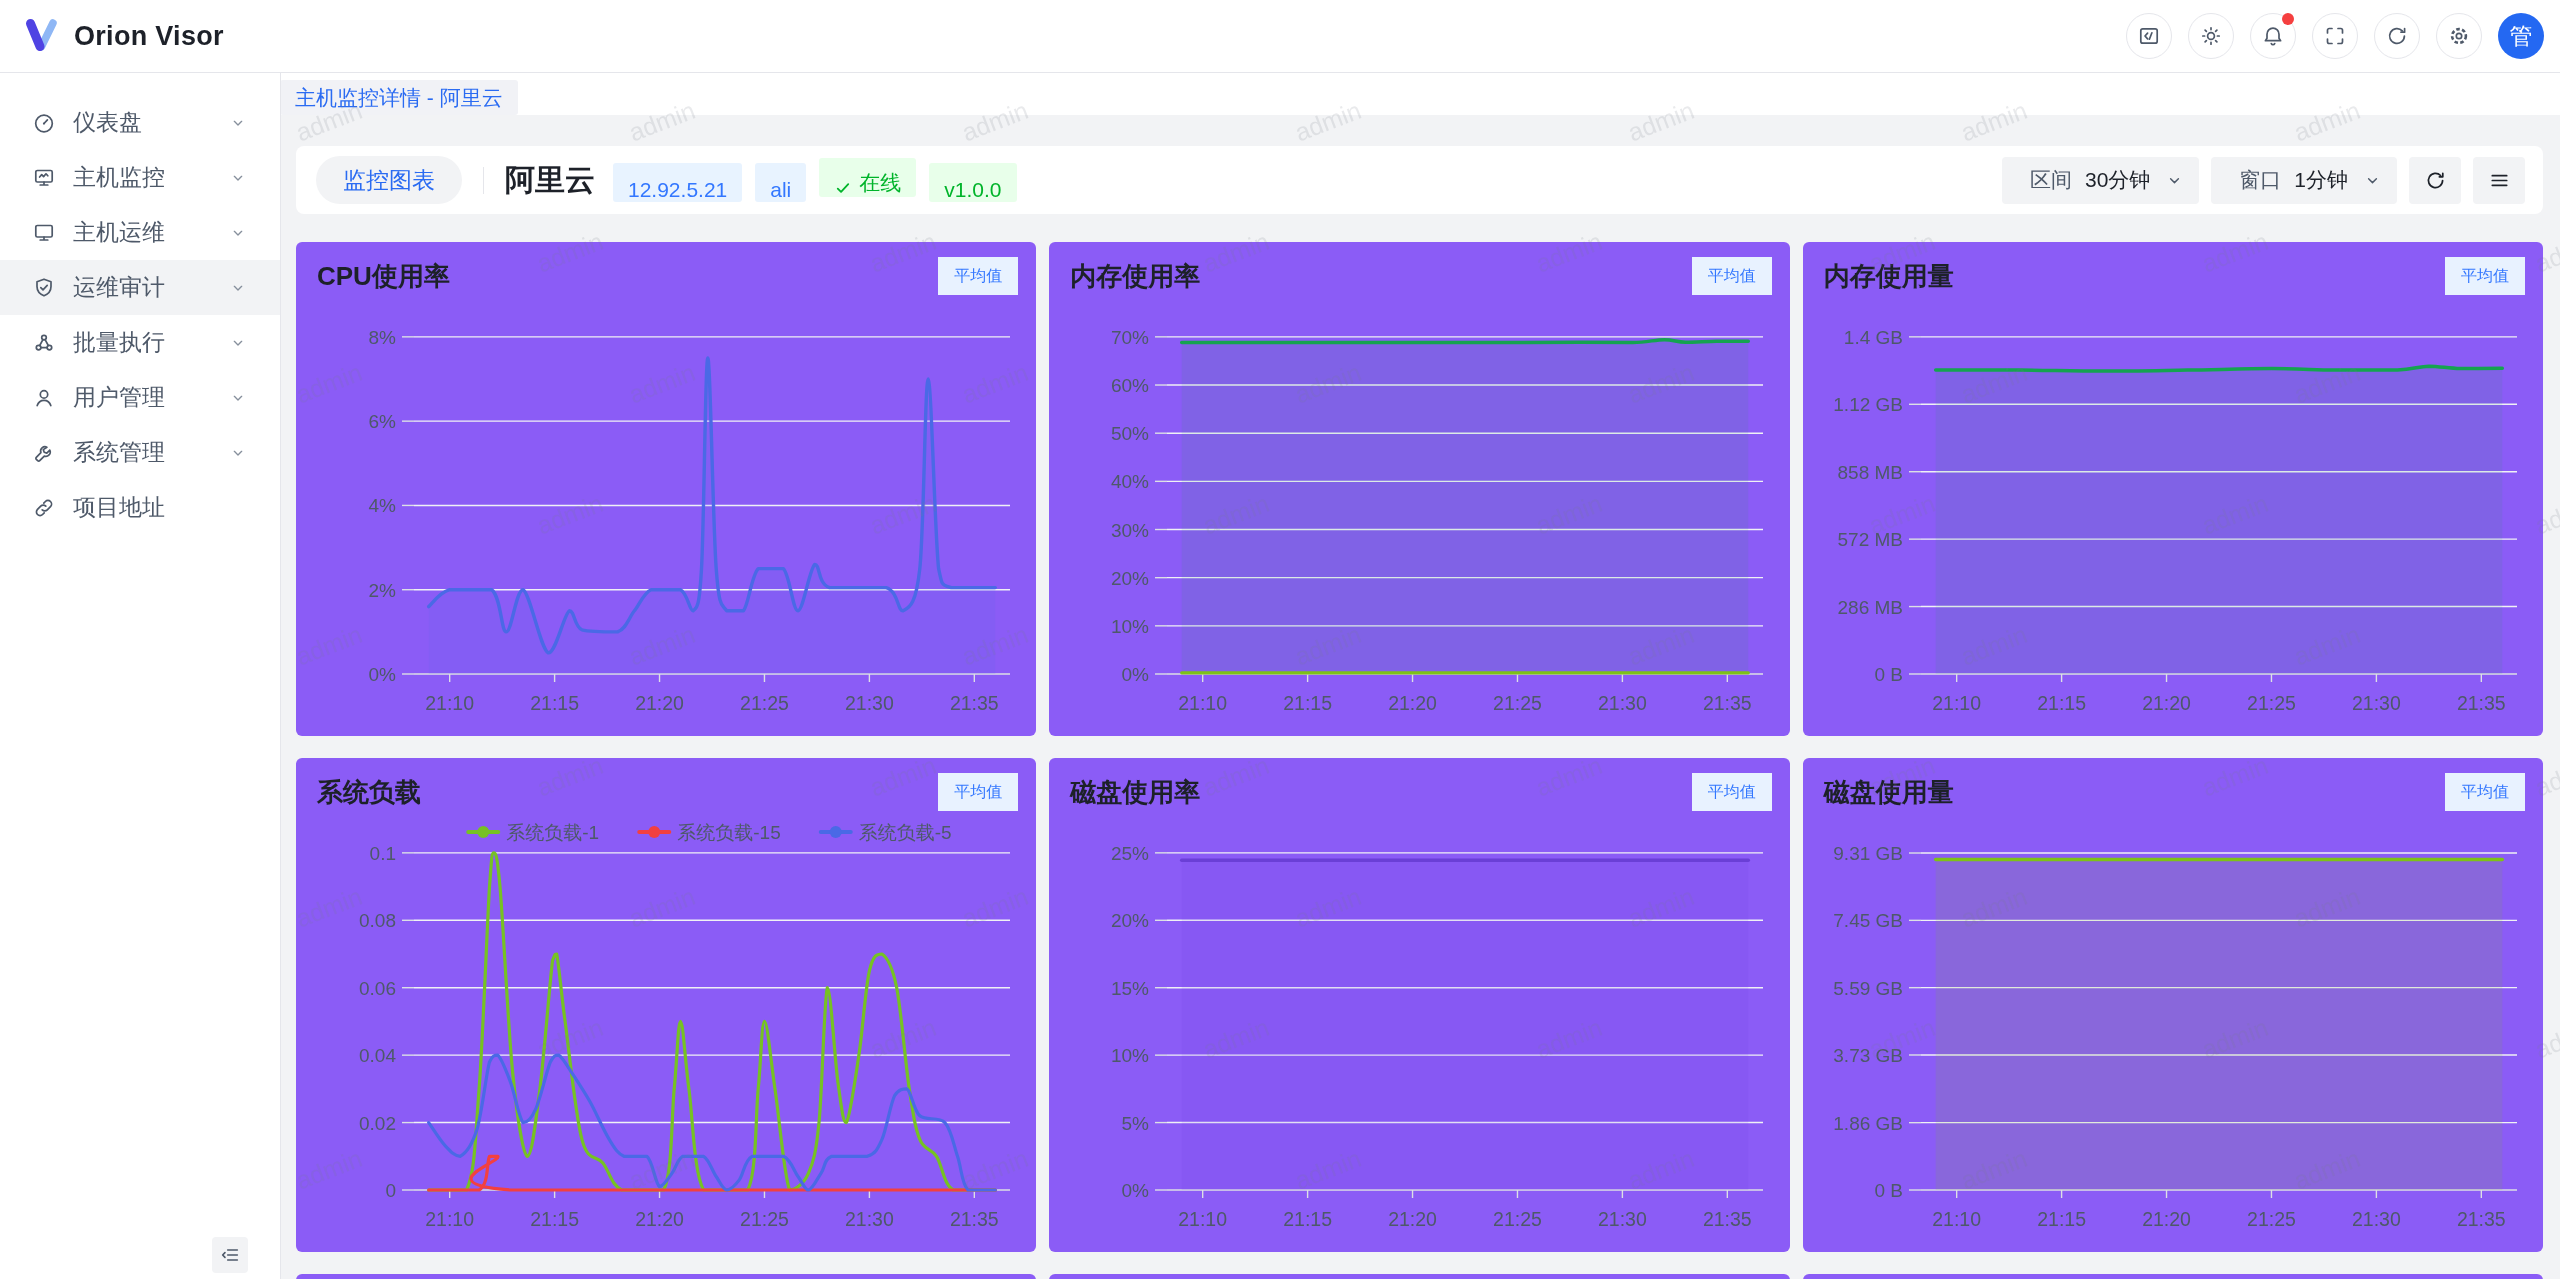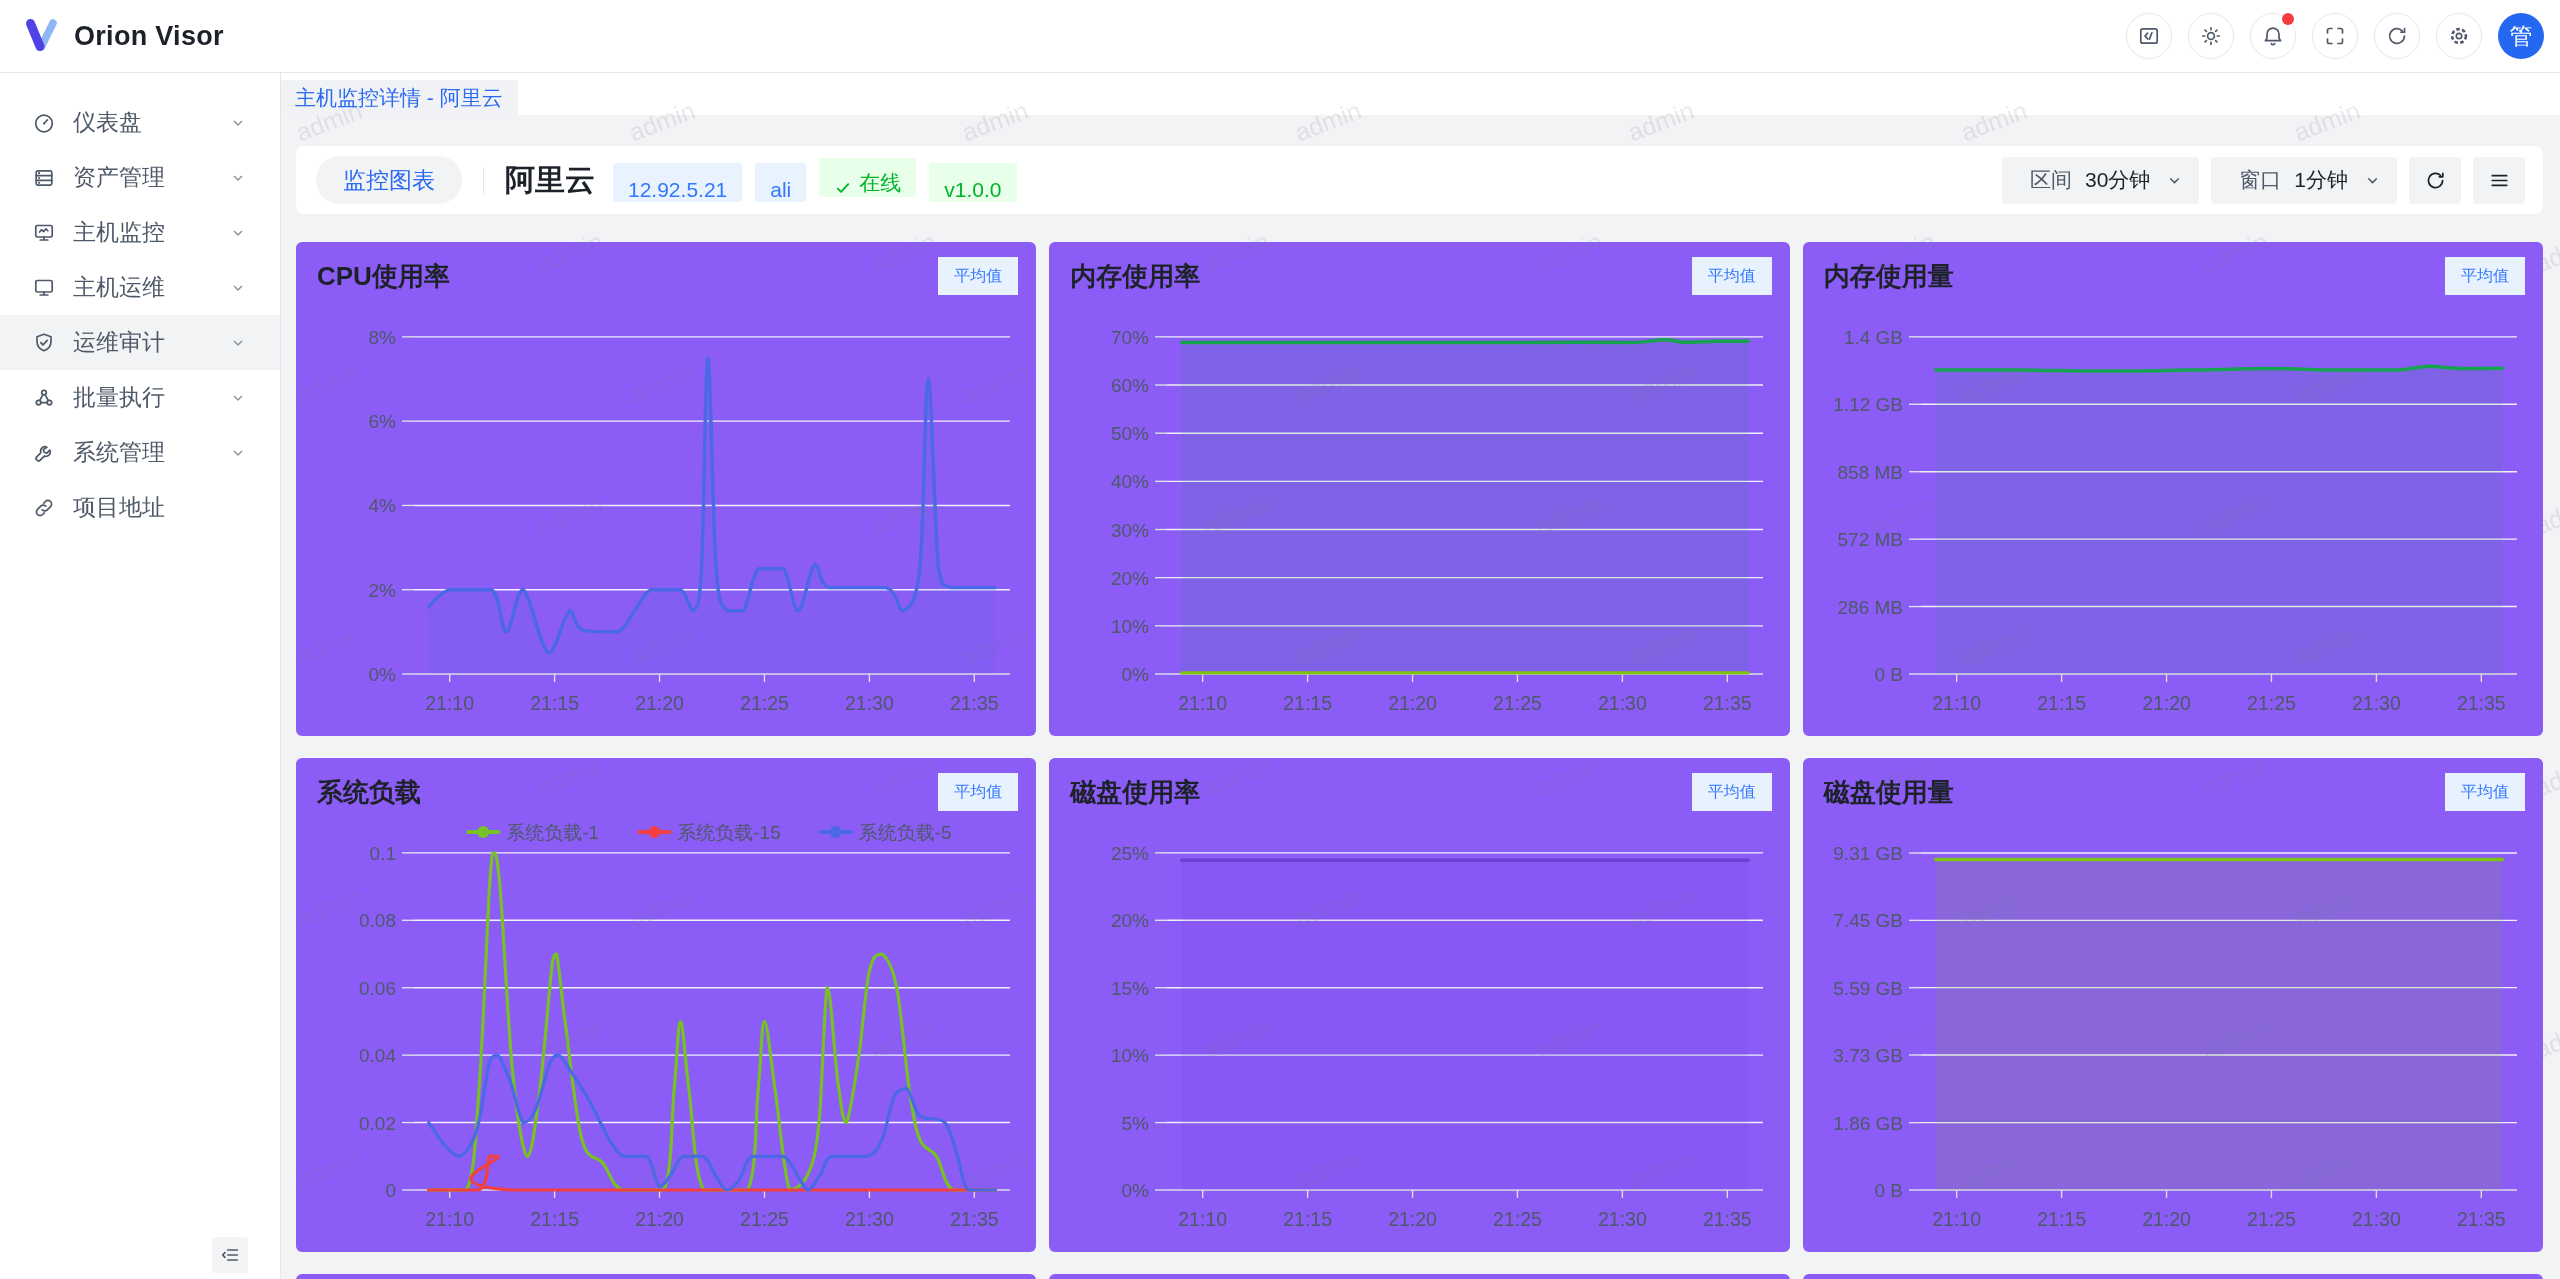--- a/index.html
+++ b/index.html
@@ -146,31 +146,20 @@
             <path d="M12 12.5l3.4-3.7"></path>
             <circle cx="12" cy="12.5" r="1.1" fill="currentColor" stroke="none"></circle>
           </svg></span>
         <span class="mi-label">仪表盘</span>
         <span class="mi-chev"><svg width="16" height="16" viewBox="0 0 24 24" fill="none" stroke="currentColor" stroke-width="2" stroke-linecap="round" stroke-linejoin="round">
             <path d="M6.5 9.5l5.5 5.5 5.5-5.5"></path>
           </svg></span>
       </div>
       <div class="menu-item">
         <span class="mi-icon"><svg width="24" height="24" viewBox="0 0 24 24" fill="none" stroke="currentColor" stroke-width="1.7" stroke-linecap="round" stroke-linejoin="round">
-            <rect x="4.2" y="4.8" width="15.6" height="14.4" rx="1.6"></rect>
-            <path d="M4.2 9.6h15.6M4.2 14.4h15.6"></path>
-            <path d="M7.1 7.2h.01M7.1 12h.01M7.1 16.8h.01" stroke-width="2.2"></path>
-          </svg></span>
-        <span class="mi-label">资产管理</span>
-        <span class="mi-chev"><svg width="16" height="16" viewBox="0 0 24 24" fill="none" stroke="currentColor" stroke-width="2" stroke-linecap="round" stroke-linejoin="round">
-            <path d="M6.5 9.5l5.5 5.5 5.5-5.5"></path>
-          </svg></span>
-      </div>
-      <div class="menu-item">
-        <span class="mi-icon"><svg width="24" height="24" viewBox="0 0 24 24" fill="none" stroke="currentColor" stroke-width="1.7" stroke-linecap="round" stroke-linejoin="round">
             <rect x="3.8" y="4.5" width="16.4" height="11.5" rx="1.6"></rect>
             <path d="M7.6 11l2.1-2.4 1.9 2 2.4-2.8 1.8 2"></path>
             <path d="M12 16v3M8.2 19h7.6"></path>
           </svg></span>
         <span class="mi-label">主机监控</span>
         <span class="mi-chev"><svg width="16" height="16" viewBox="0 0 24 24" fill="none" stroke="currentColor" stroke-width="2" stroke-linecap="round" stroke-linejoin="round">
             <path d="M6.5 9.5l5.5 5.5 5.5-5.5"></path>
           </svg></span>
       </div>
       <div class="menu-item">
@@ -194,20 +183,30 @@
           </svg></span>
       </div>
       <div class="menu-item">
         <span class="mi-icon"><svg width="24" height="24" viewBox="0 0 24 24" fill="none" stroke="currentColor" stroke-width="1.7" stroke-linecap="round" stroke-linejoin="round">
             <circle cx="12" cy="6.6" r="2.3"></circle>
             <circle cx="6.6" cy="16.6" r="2.3"></circle>
             <circle cx="17.4" cy="16.6" r="2.3"></circle>
             <path d="M10.9 8.7l-3.2 5.8M13.1 8.7l3.2 5.8M8.9 16.6h6.2"></path>
           </svg></span>
         <span class="mi-label">批量执行</span>
+        <span class="mi-chev"><svg width="16" height="16" viewBox="0 0 24 24" fill="none" stroke="currentColor" stroke-width="2" stroke-linecap="round" stroke-linejoin="round">
+            <path d="M6.5 9.5l5.5 5.5 5.5-5.5"></path>
+          </svg></span>
+      </div>
+      <div class="menu-item">
+        <span class="mi-icon"><svg width="24" height="24" viewBox="0 0 24 24" fill="none" stroke="currentColor" stroke-width="1.7" stroke-linecap="round" stroke-linejoin="round">
+            <circle cx="12" cy="8.4" r="3.7"></circle>
+            <path d="M5.2 19.6c1.1-3.6 3.7-5.3 6.8-5.3s5.7 1.7 6.8 5.3"></path>
+          </svg></span>
+        <span class="mi-label">用户管理</span>
         <span class="mi-chev"><svg width="16" height="16" viewBox="0 0 24 24" fill="none" stroke="currentColor" stroke-width="2" stroke-linecap="round" stroke-linejoin="round">
             <path d="M6.5 9.5l5.5 5.5 5.5-5.5"></path>
           </svg></span>
       </div>
       <div class="menu-item">
         <span class="mi-icon"><svg width="24" height="24" viewBox="0 0 24 24" fill="none" stroke="currentColor" stroke-width="1.7" stroke-linecap="round" stroke-linejoin="round">
             <path d="M14.9 6.2a4.4 4.4 0 0 0-6 5.5L4.3 16.3a1.4 1.4 0 0 0 0 2l1.4 1.4a1.4 1.4 0 0 0 2 0l4.6-4.6a4.4 4.4 0 0 0 5.5-6l-3 3-2.6-.9-.9-2.6z"></path>
           </svg></span>
         <span class="mi-label">系统管理</span>
         <span class="mi-chev"><svg width="16" height="16" viewBox="0 0 24 24" fill="none" stroke="currentColor" stroke-width="2" stroke-linecap="round" stroke-linejoin="round">

